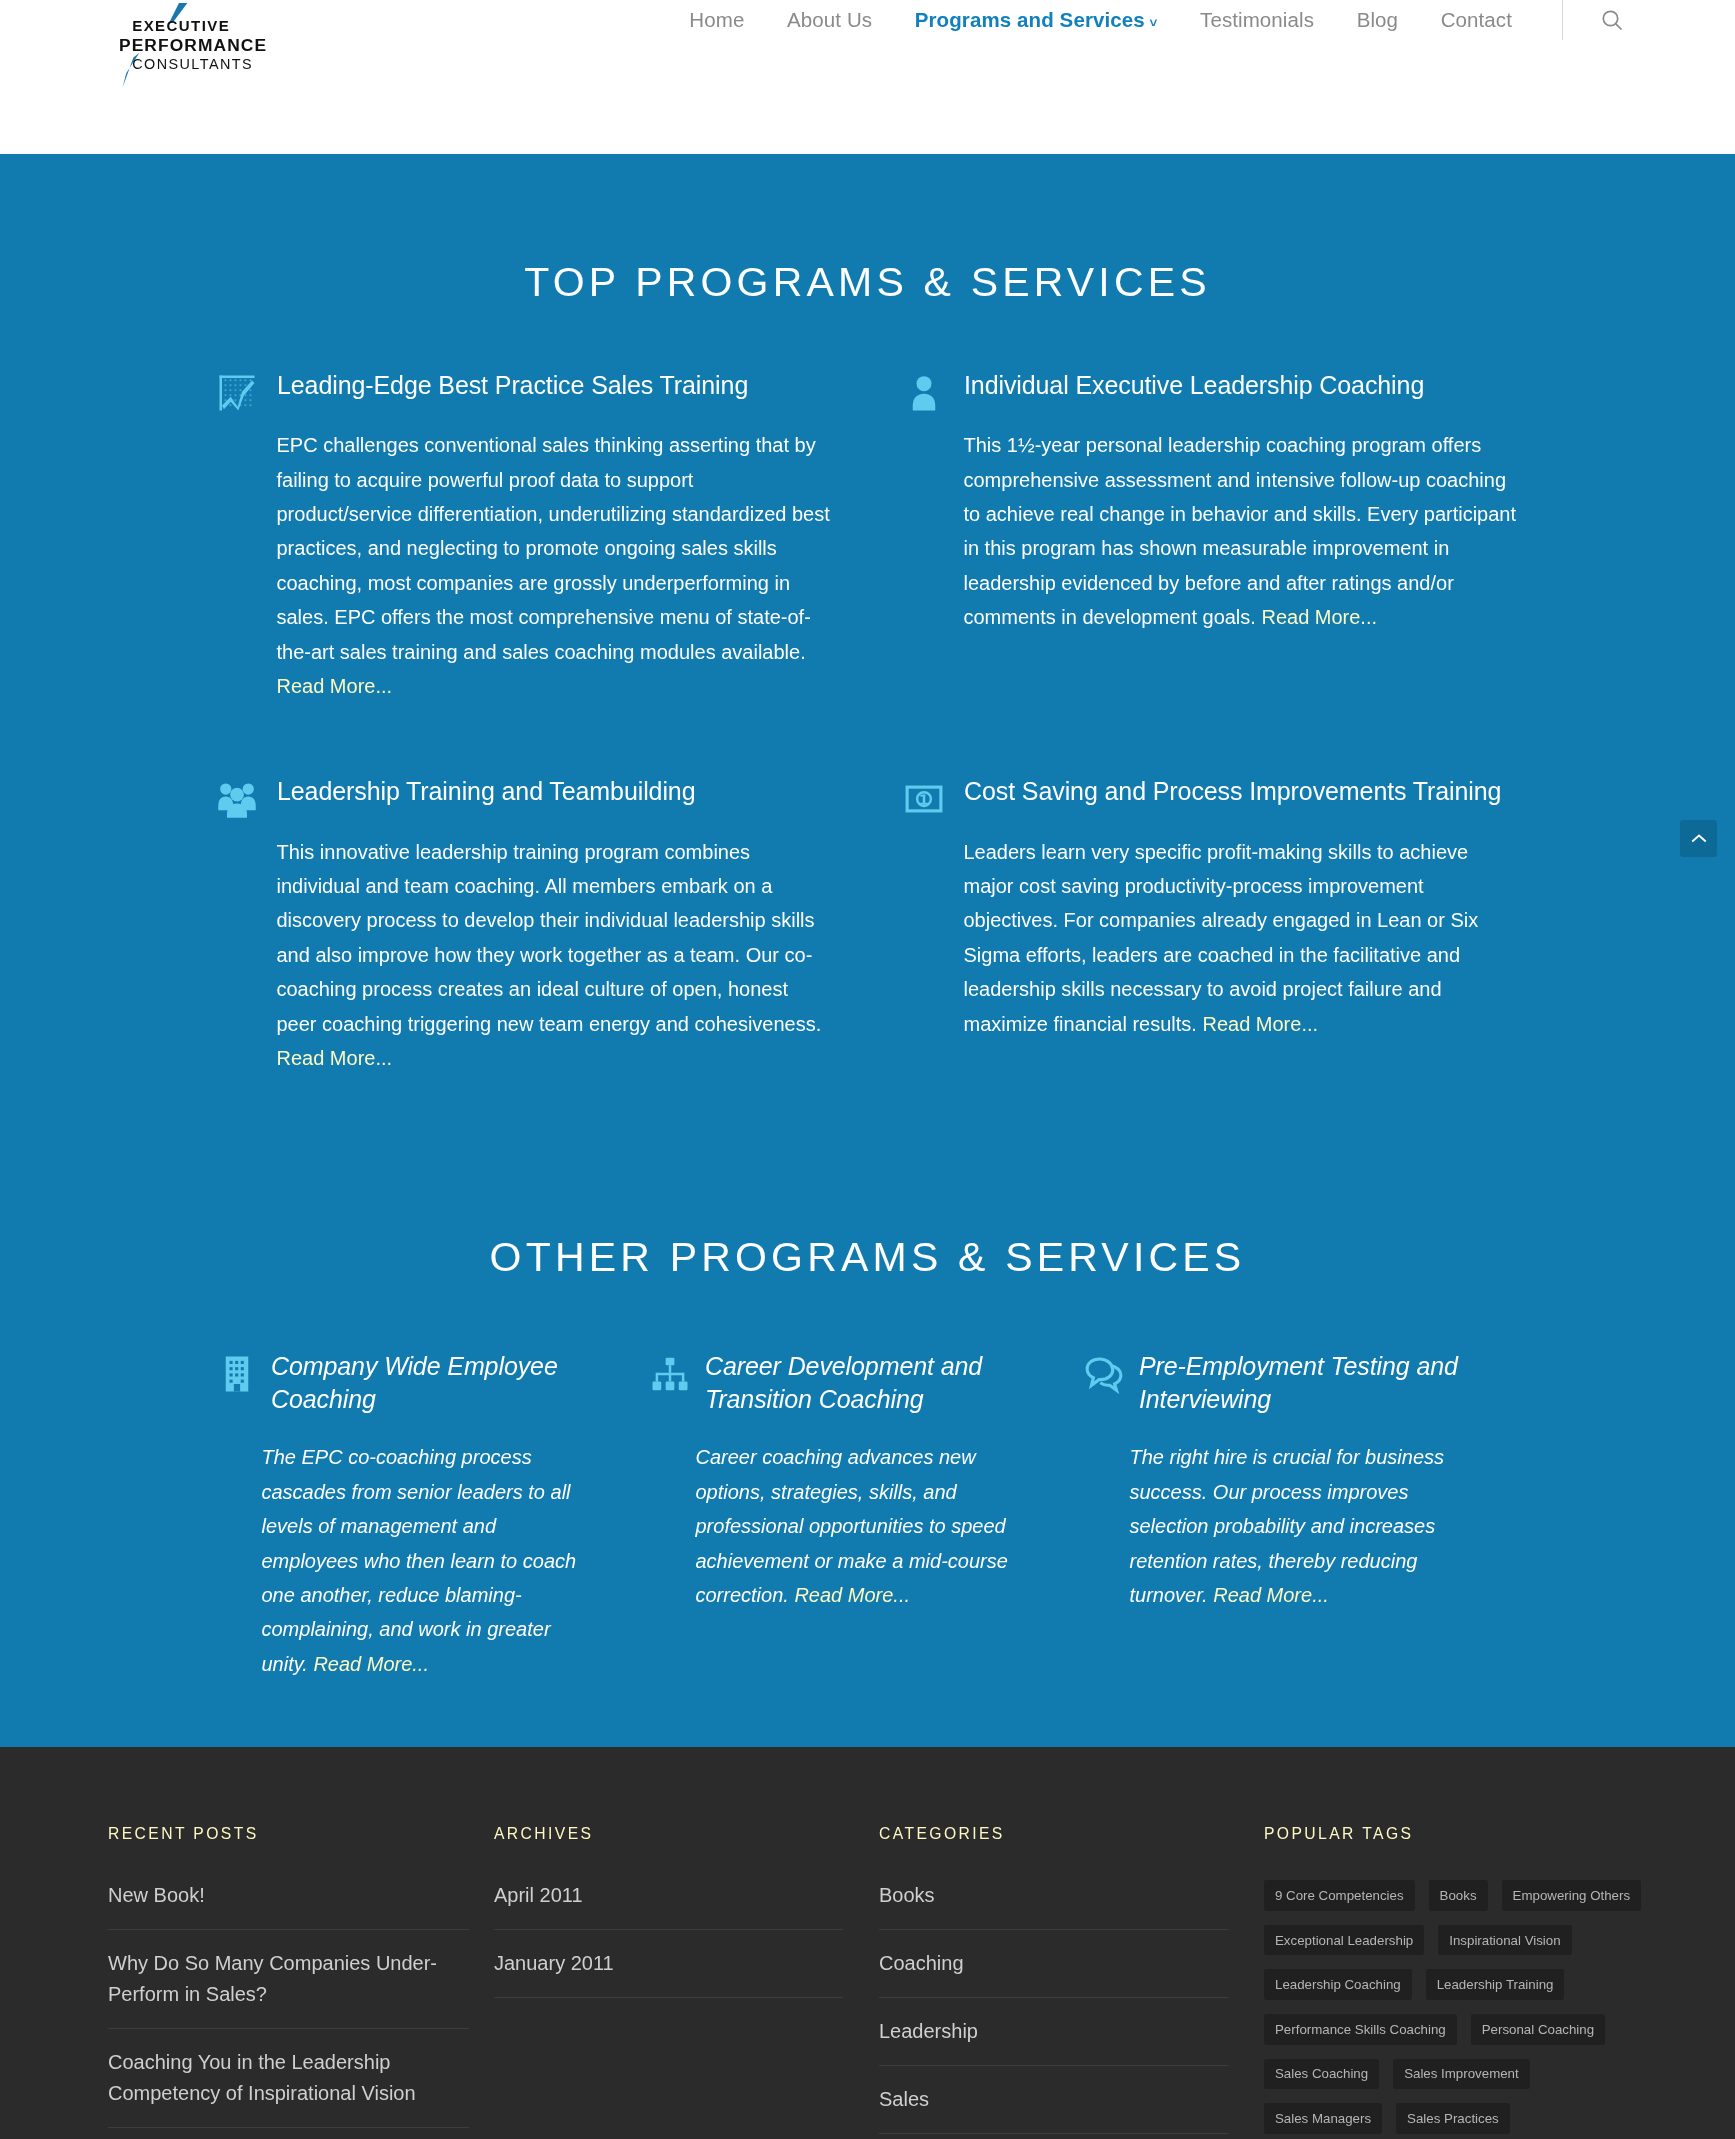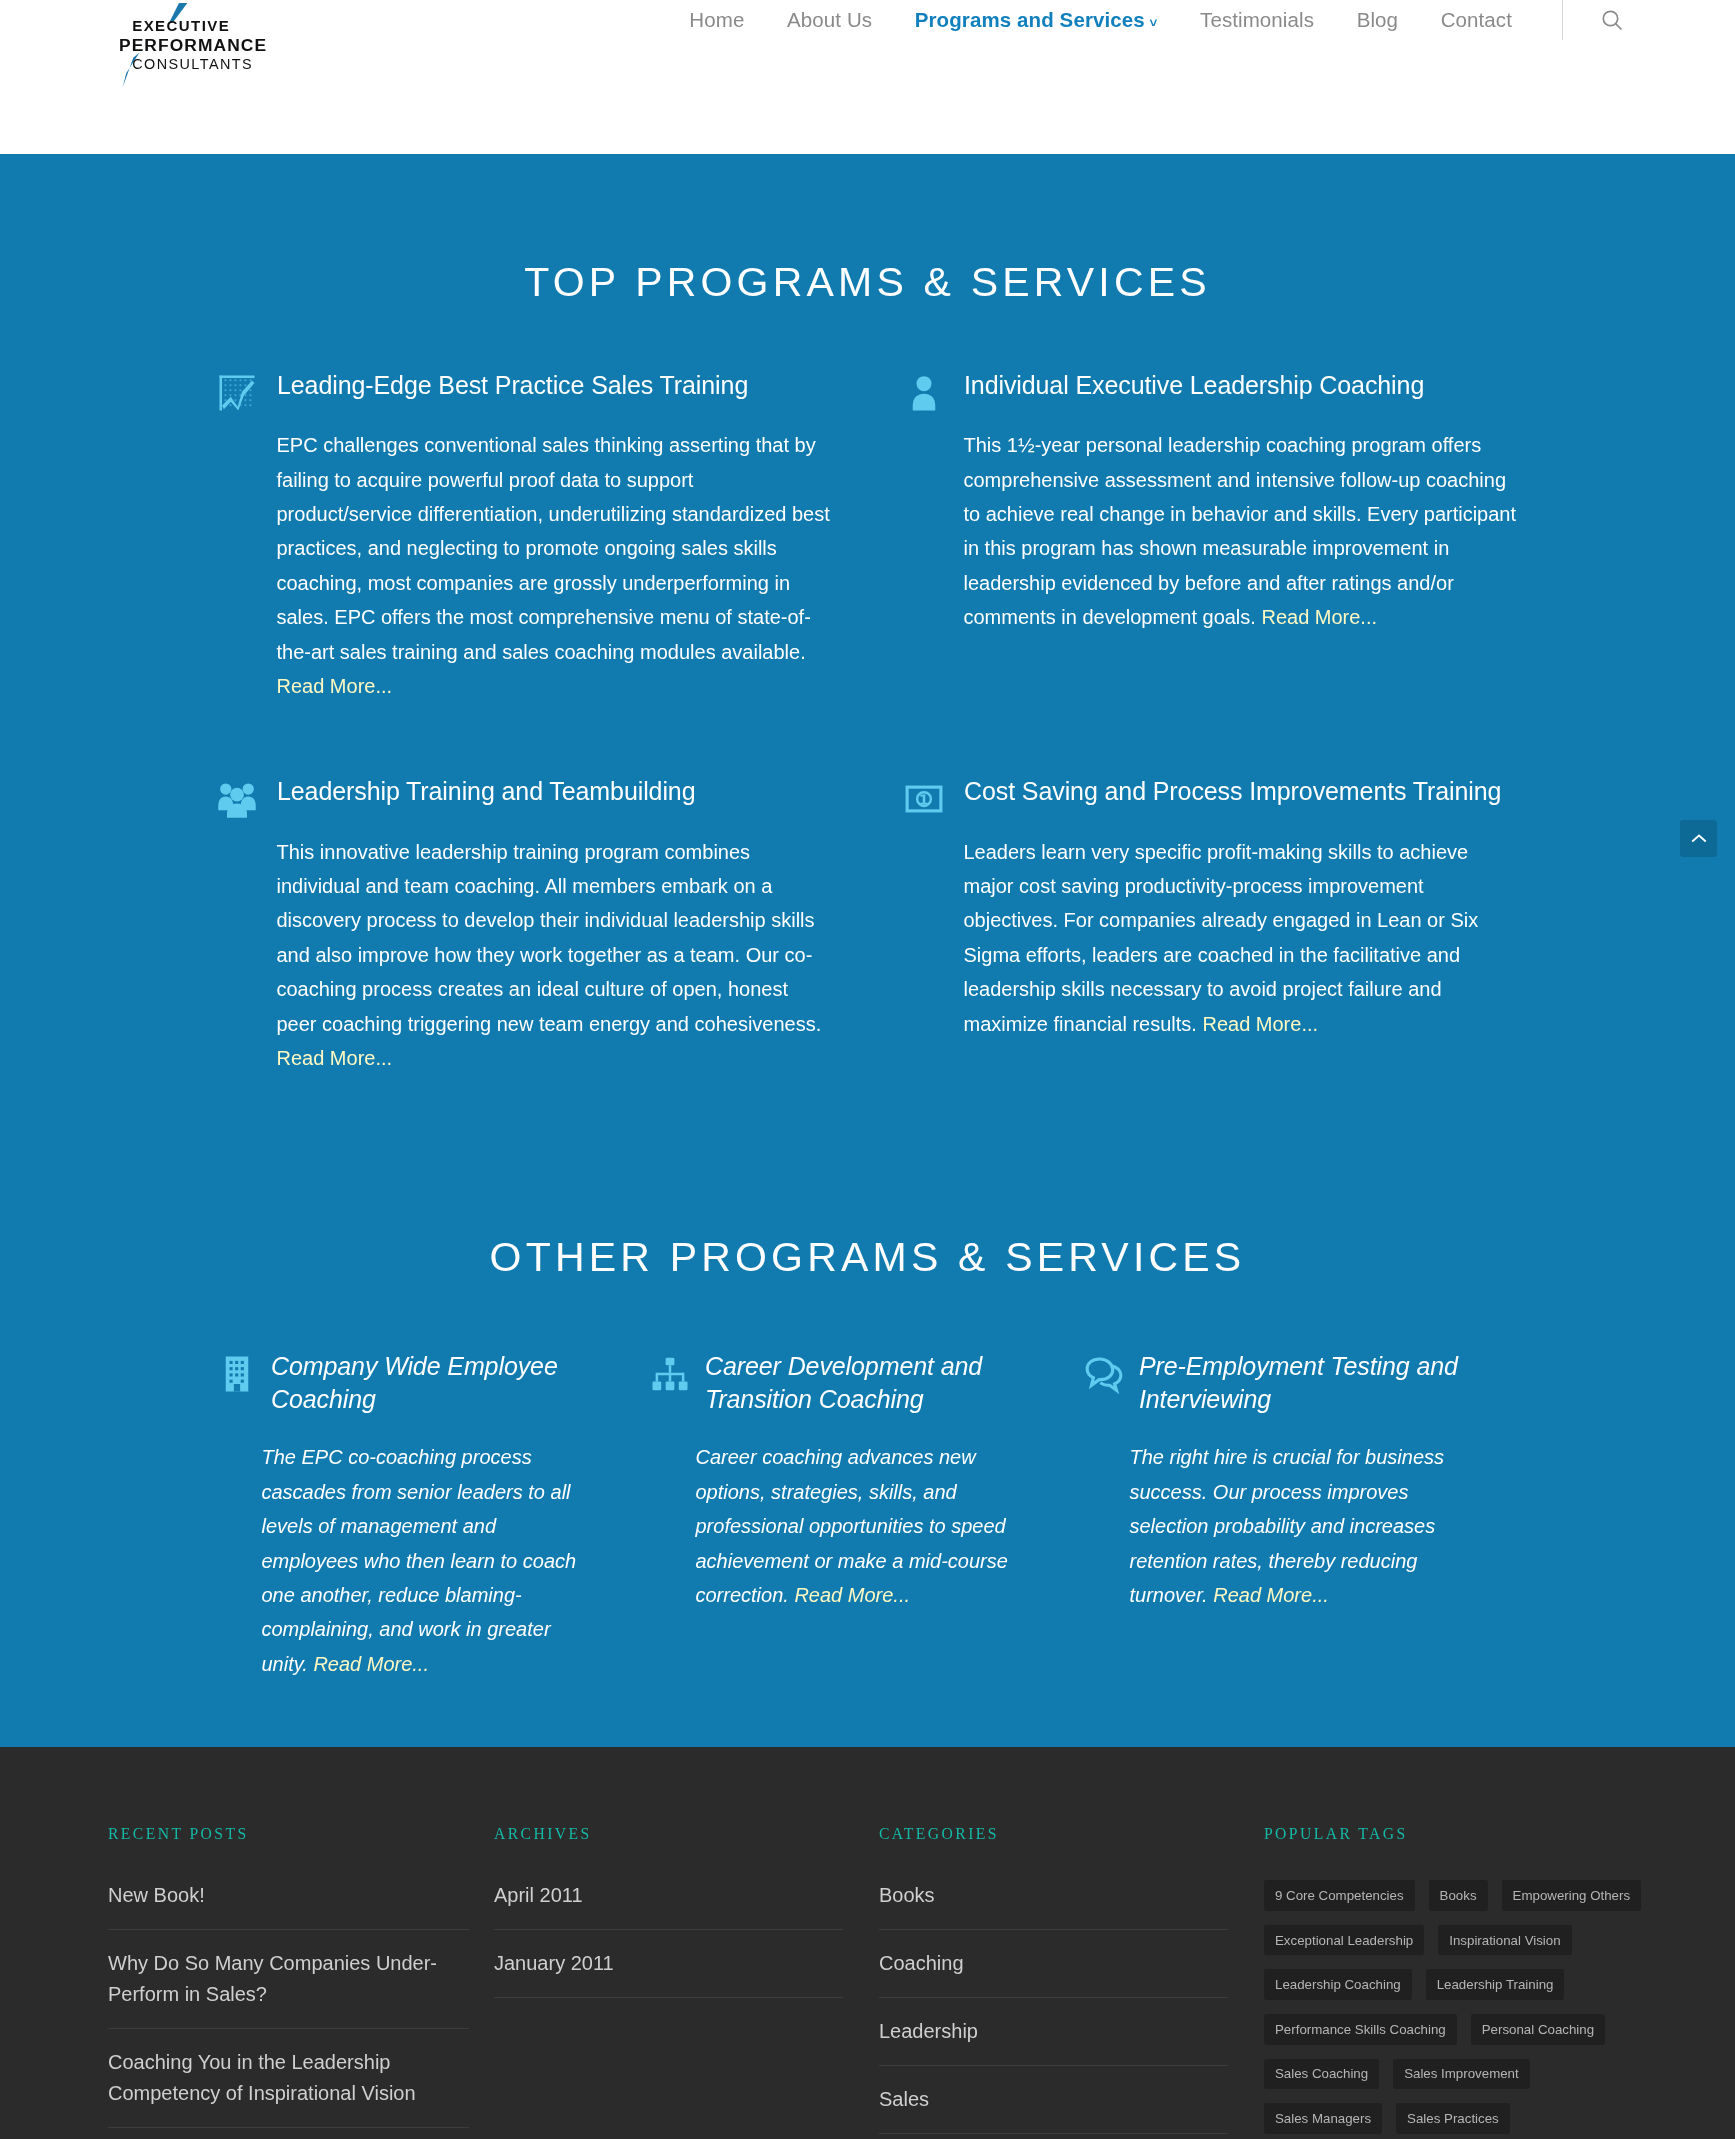--- a/index.html
+++ b/index.html
@@ -163,26 +163,26 @@
   .footer-grid {
     display: flex;
   }
   .fcol { padding-right: 36px; }
   .fcol-posts { width: 386px; }
   .fcol-archives { width: 386px; }
   .fcol-categories { width: 386px; }
   .fcol-tags { width: 422px; }
 
   .widget-title {
-    color: #14b8a6;
+    color: #fef9c3;
     font-size: 15.7px;
     letter-spacing: 2.4px;
     text-transform: uppercase;
     margin-bottom: 37px;
-    font-family: Liberation Serif, serif;
+    font-family: Liberation Sans, sans-serif;
   }
   .link-list { list-style: none; width: 361px; }
   .link-list li {
     border-bottom: 1.2px solid #3d3d3d;
     padding: 0 0 18px 0;
     margin-bottom: 18px;
   }
   .link-list li:last-child { }
   .link-list a {
     color: #cfcfcf;

